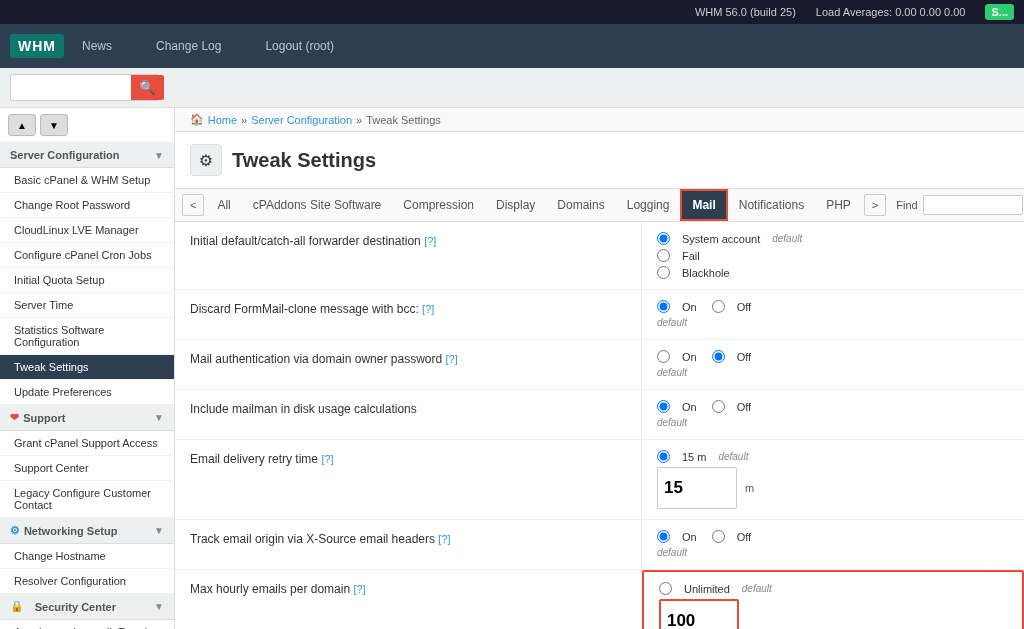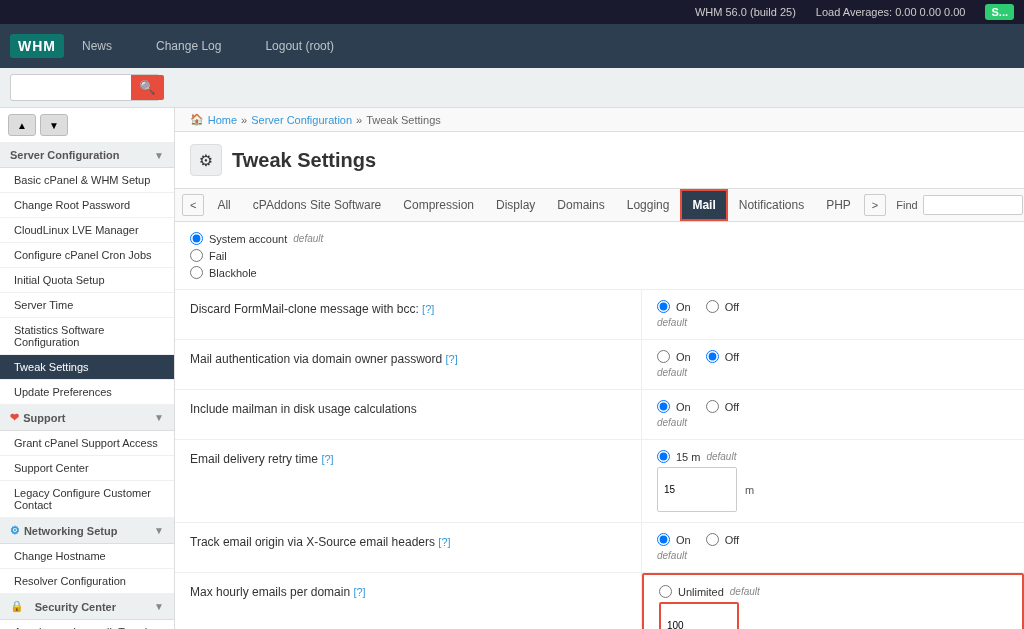--- a/index.html
+++ b/index.html
@@ -257,40 +257,41 @@
     .settings-control {
       width: 45%;
       padding: 10px 15px;
       display: flex;
       flex-direction: column;
       gap: 4px;
     }
     .radio-group {
       display: flex;
       align-items: center;
-      gap: 6px;
+      gap: 12px;
       font-size: 11px;
     }
     .radio-group input[type="radio"] { cursor: pointer; }
     .radio-row {
       display: flex;
       align-items: center;
       gap: 15px;
     }
     .default-label {
       font-size: 10px;
       color: #888;
       font-style: italic;
     }
     .text-input {
       border: 1px solid #ccc;
-      padding: 16px 6px;
-      font-size: 10px;
+      padding: 10px 6px;
+      font-size: 17px;
       border-radius: 2px;
       width: 80px;
+      font-weight: bold;
     }
     .text-input.highlighted {
       border: 2px solid #e74c3c;
     }
     .unit-label { font-size: 11px; color: #555; margin-left: 4px; }
   </style>
 </head>
 <body>
 
 <div class="top-bar">
@@ -396,20 +397,23 @@
         <button class="tab-nav-btn">&gt;</button>
         <div class="tab-find">
           <span class="tab-find-label">Find</span>
           <input class="tab-find-input" type="text" style="">
         </div>
       </div>
 
       <div class="settings-table">
 
         <div class="settings-row">
+          <div class="settings-label">
+            Initial default/catch-all forwarder destination <span class="help-link">[?]</span>
+          </div>
           <div class="settings-control">
             <div class="radio-group">
               <input type="radio" name="catchall" checked="" style="">
               <span>System account</span>
               <span class="default-label">default</span>
             </div>
             <div class="radio-group">
               <input type="radio" name="catchall" style="">
               <span>Fail</span>
             </div>

